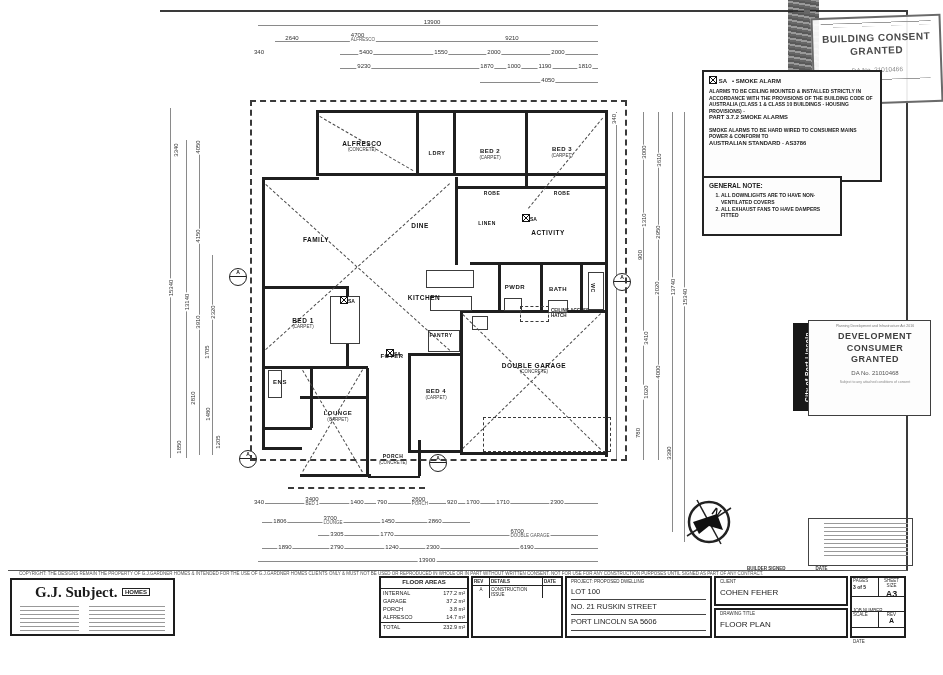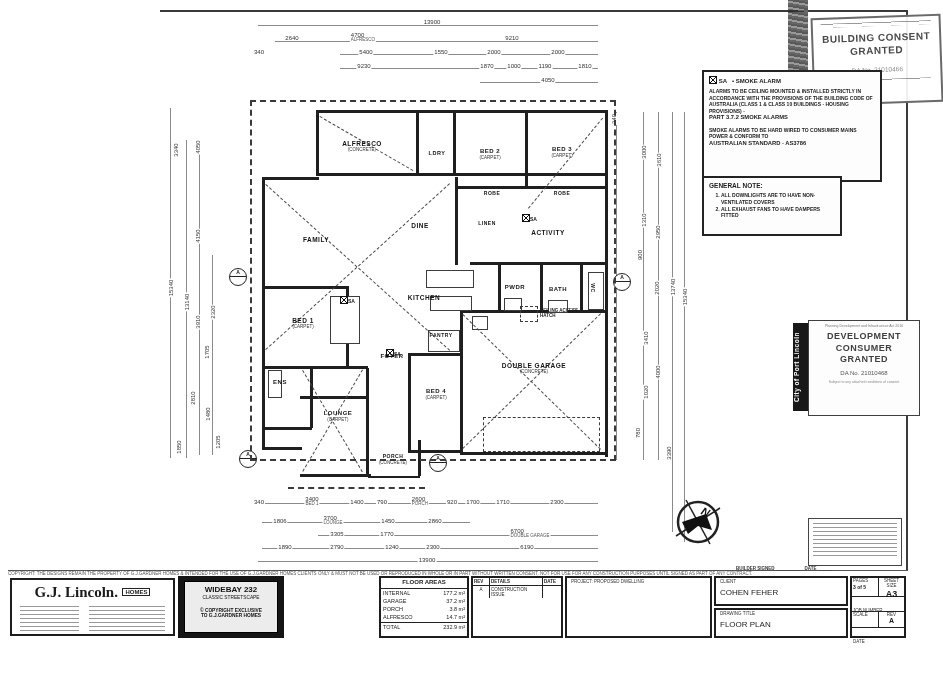--- a/index.html
+++ b/index.html
@@ -1,18 +1,18 @@
 <!DOCTYPE html>
 <html><head>
 <meta charset="utf-8">
 <style>
   html,body{margin:0;padding:0;background:#e8e8e8;}
   #sheet{position:relative;width:943px;height:675px;background:#fff;overflow:hidden;
          font-family:"Liberation Sans",sans-serif;color:#1b1b1b;}
-  .abs{position:absolute;}
+  .abs{position:absolute;padding-left:11px;}
   .wall{position:absolute;background:#1f1f1f;}
   .dashH{position:absolute;border-top:2px dashed #3a3a3a;height:0;}
   .diag{position:absolute;border-top:1px dashed #4a4a4a;height:0;transform-origin:0 0;}
   .dimline{position:absolute;background:#8a8a8a;}
   .dimtext{position:absolute;font-size:6px;color:#333;background:#fff;padding:0 1px;
            white-space:nowrap;transform:translate(-50%,-50%);line-height:1;}
   .dimsub{display:block;font-size:4.5px;text-align:center;color:#555;}
   .roomlbl{position:absolute;font-weight:bold;letter-spacing:.5px;color:#141414;
            white-space:nowrap;transform:translate(-50%,-50%);text-align:center;line-height:1.15;}
   .roomsub{display:block;font-weight:normal;font-size:4.5px;letter-spacing:0;color:#333;}
@@ -276,37 +276,29 @@
       <line x1="14" y1="4" x2="38" y2="48" stroke="#222" stroke-width="1.5"></line>
       <path d="M10 26 L34 18 L40 34 L26 30 L16 38 Z" fill="#111"></path>
       <text x="30" y="18" font-size="11" font-style="italic" font-weight="bold" fill="#111" transform="rotate(25 30 14)">N</text>
     </svg>
   </div>
 
   <div class="abs" style="left:8px;top:571px;width:898px;font-size:4.5px;color:#555;white-space:nowrap;overflow:hidden;">COPYRIGHT: THE DESIGNS REMAIN THE PROPERTY OF G.J.GARDNER HOMES &amp; INTENDED FOR THE USE OF G.J.GARDNER HOMES CLIENTS ONLY &amp; MUST NOT BE USED OR REPRODUCED IN WHOLE OR IN PART WITHOUT WRITTEN CONSENT. NOT FOR USE FOR ANY CONSTRUCTION PURPOSES UNTIL SIGNED AS PART OF ANY CONTRACT.</div>
 
   <div class="tb" style="left:10px;top:578px;width:165px;height:58px;border-width:2px;">
     <div style="text-align:center;margin-top:3px;">
-      <span style="font-family:'Liberation Serif',serif;font-weight:bold;font-size:15px;">G.J. Lincoln.</span>
+      <span style="font-family:'Liberation Serif',serif;font-weight:bold;font-size:15px;">G.J. Subject.</span>
       <span style="font-size:6px;font-weight:bold;border:1px solid #222;padding:0 2px;vertical-align:3px;">HOMES</span>
     </div>
     <div style="display:flex;gap:10px;padding:5px 8px 0;">
       <div class="microlines" style="flex:1;height:26px;"></div>
       <div class="microlines" style="flex:1.3;height:26px;"></div>
     </div>
   </div>
 
-  <div class="abs" style="left:178px;top:576px;width:106px;height:62px;background:#151515;">
-    <div style="position:absolute;left:6px;top:5px;right:6px;bottom:5px;background:#ececec;border:1px solid #000;text-align:center;color:#111;">
-      <div style="font-size:8px;font-weight:bold;margin-top:3px;">WIDEBAY 232</div>
-      <div style="font-size:4.8px;margin-top:1px;">CLASSIC STREETSCAPE</div>
-      <div style="font-size:4.8px;font-weight:bold;margin-top:8px;">© COPYRIGHT EXCLUSIVE</div>
-      <div style="font-size:4.8px;font-weight:bold;">TO G.J.GARDNER HOMES</div>
-    </div>
-  </div>
 
 
   <div class="tb" style="left:379px;top:576px;width:90px;height:62px;border-width:2px;">
     <div style="font-size:6px;font-weight:bold;text-align:center;border-bottom:1px solid #222;line-height:1.6;">FLOOR AREAS</div>
     <table class="fa">
         <tbody id="fa-rows">
           <tr>
             <td>INTERNAL</td>
             <td style="text-align: right;">177.2 m²</td>
           </tr>
@@ -338,20 +330,25 @@
     </div>
     <div style="display:flex;font-size:4.5px;">
       <span style="width:14px;border-right:1px solid #222;padding:1px;text-align:center;">A</span>
       <span style="flex:1;border-right:1px solid #222;padding:1px;">CONSTRUCTION ISSUE</span>
       <span style="width:16px;padding:1px;"></span>
     </div>
   </div>
 
   <div class="tb" style="left:565px;top:576px;width:147px;height:62px;border-width:2px;padding:2px 4px;">
     <div class="lab">PROJECT: PROPOSED DWELLING</div>
+    <div id="project-lines">
+        <div style="font-size: 7.5px; border-bottom: 1px solid rgb(68, 68, 68); line-height: 1.9;">LOT 100</div>
+        <div style="font-size: 7.5px; border-bottom: 1px solid rgb(68, 68, 68); line-height: 1.9;">NO. 21 RUSKIN STREET</div>
+        <div style="font-size: 7.5px; border-bottom: 1px solid rgb(68, 68, 68); line-height: 1.9;">PORT LINCOLN SA 5606</div>
+      </div>
   </div>
 
   <div class="tb" style="left:714px;top:608px;width:134px;height:30px;border-width:2px;padding:2px 4px;">
     <div class="lab">DRAWING TITLE</div>
     <div style="font-size:8px;margin-top:3px;">FLOOR PLAN</div>
   </div>
   <div class="tb" style="left:714px;top:576px;width:134px;height:30px;border-width:2px;padding:2px 4px;">
     <div class="lab">CLIENT</div>
     <div style="font-size:8px;margin-top:3px;">COHEN FEHER</div>
   </div>

